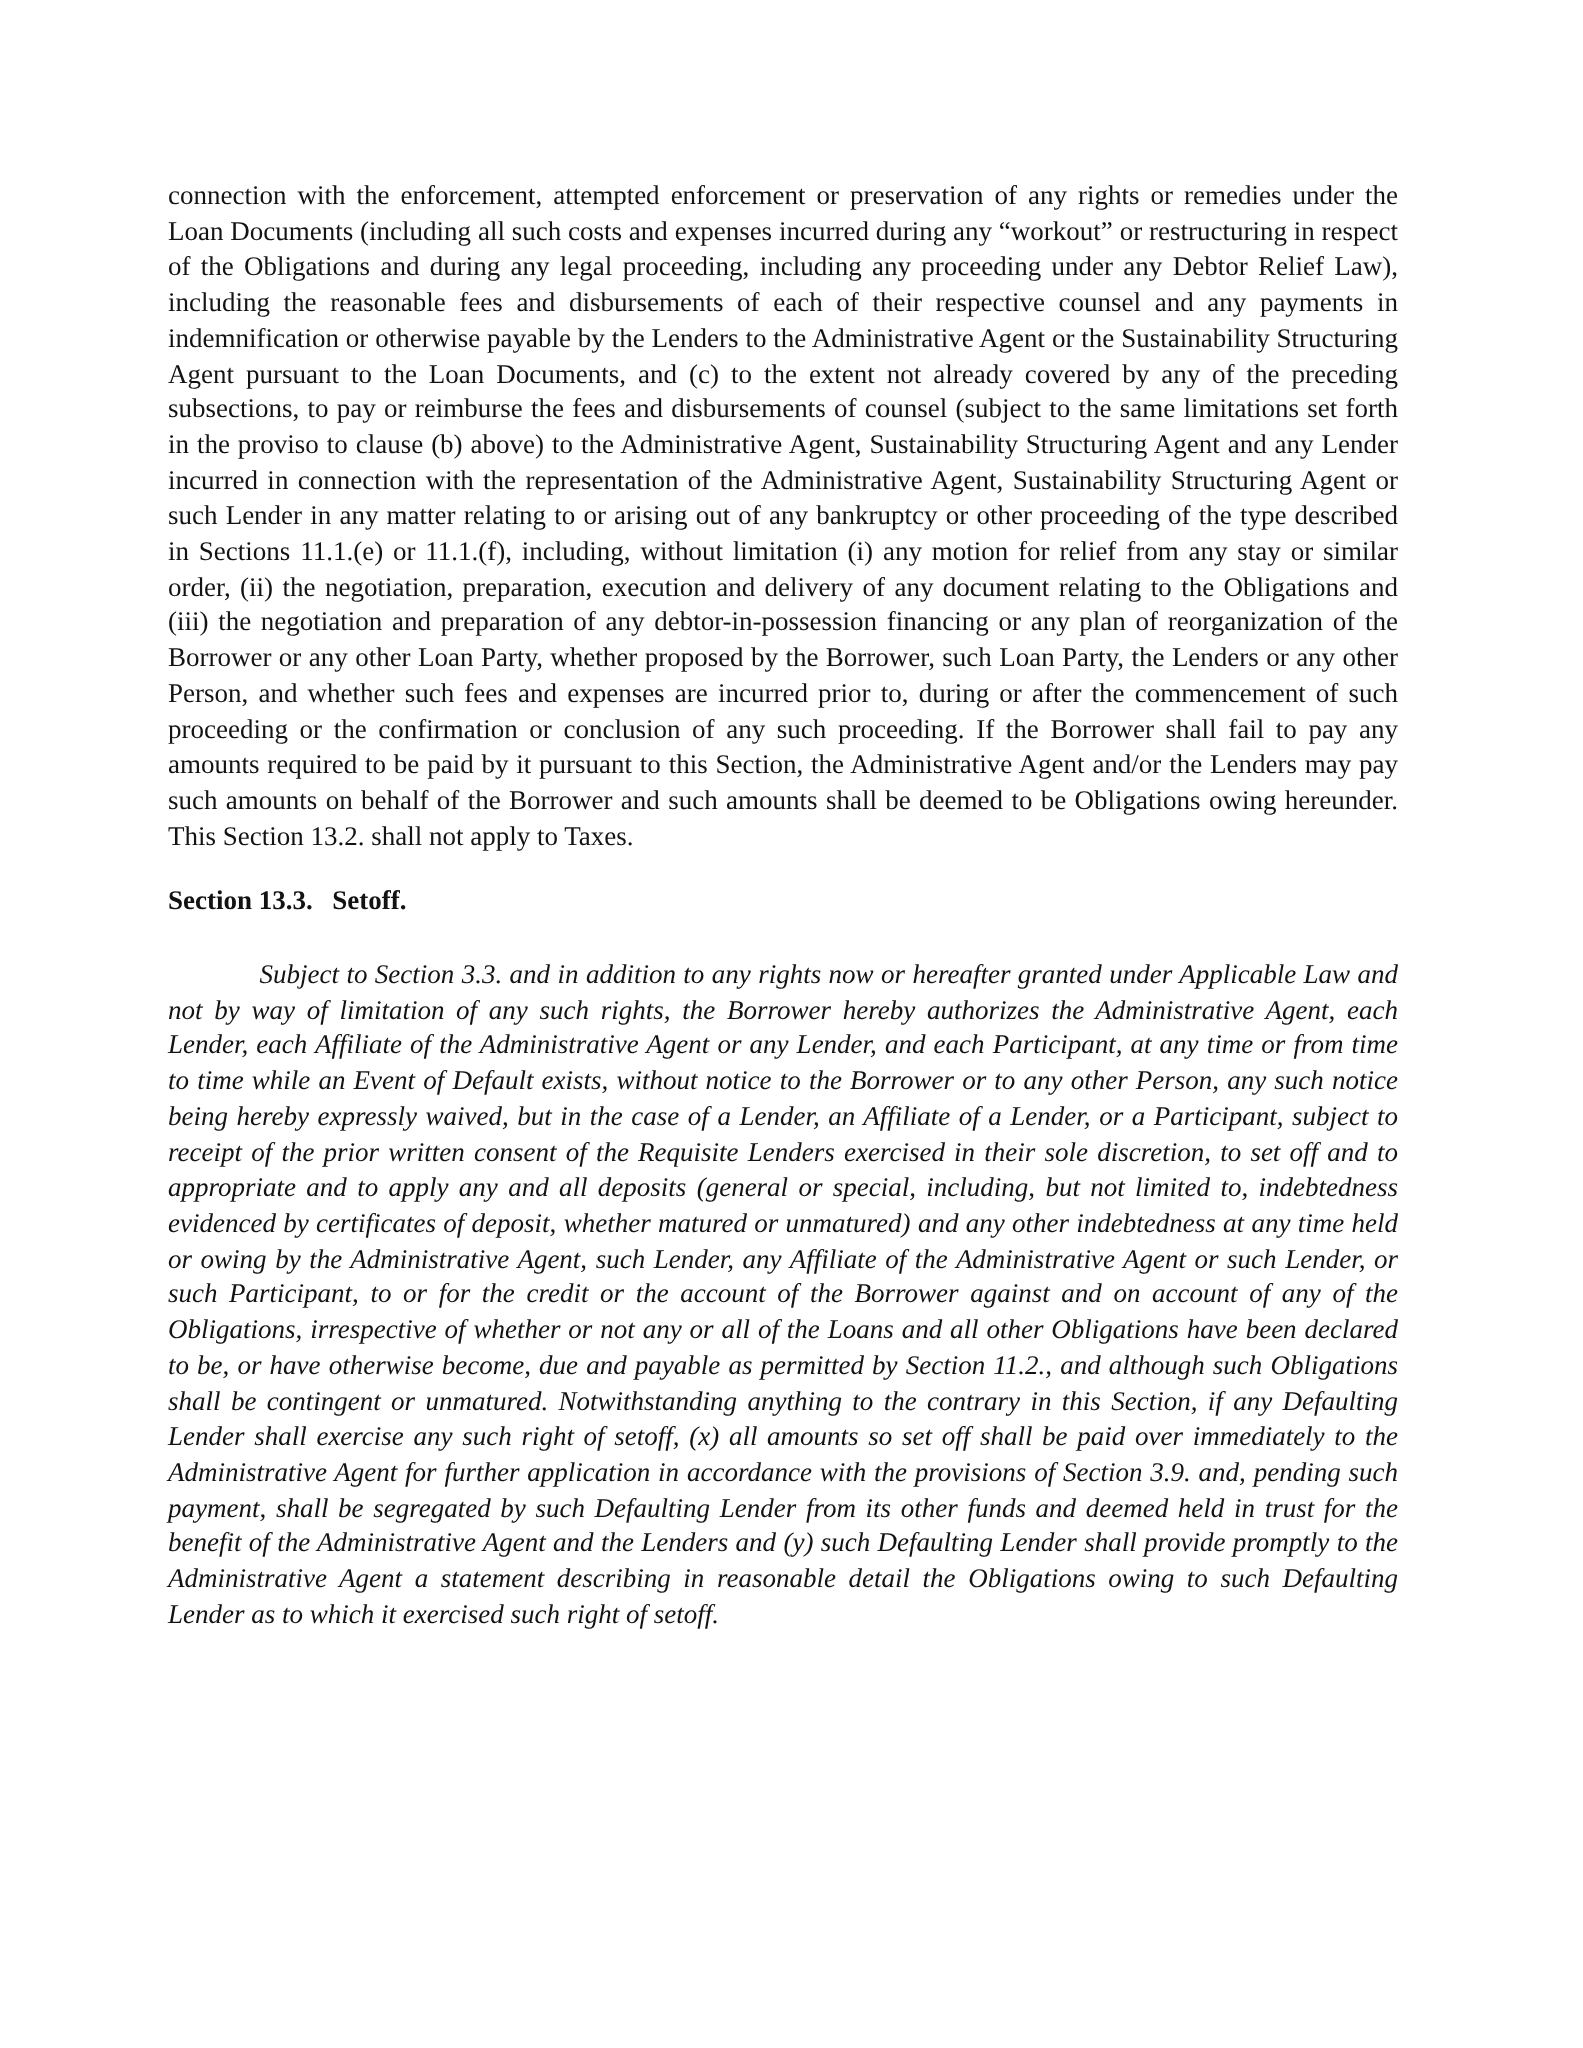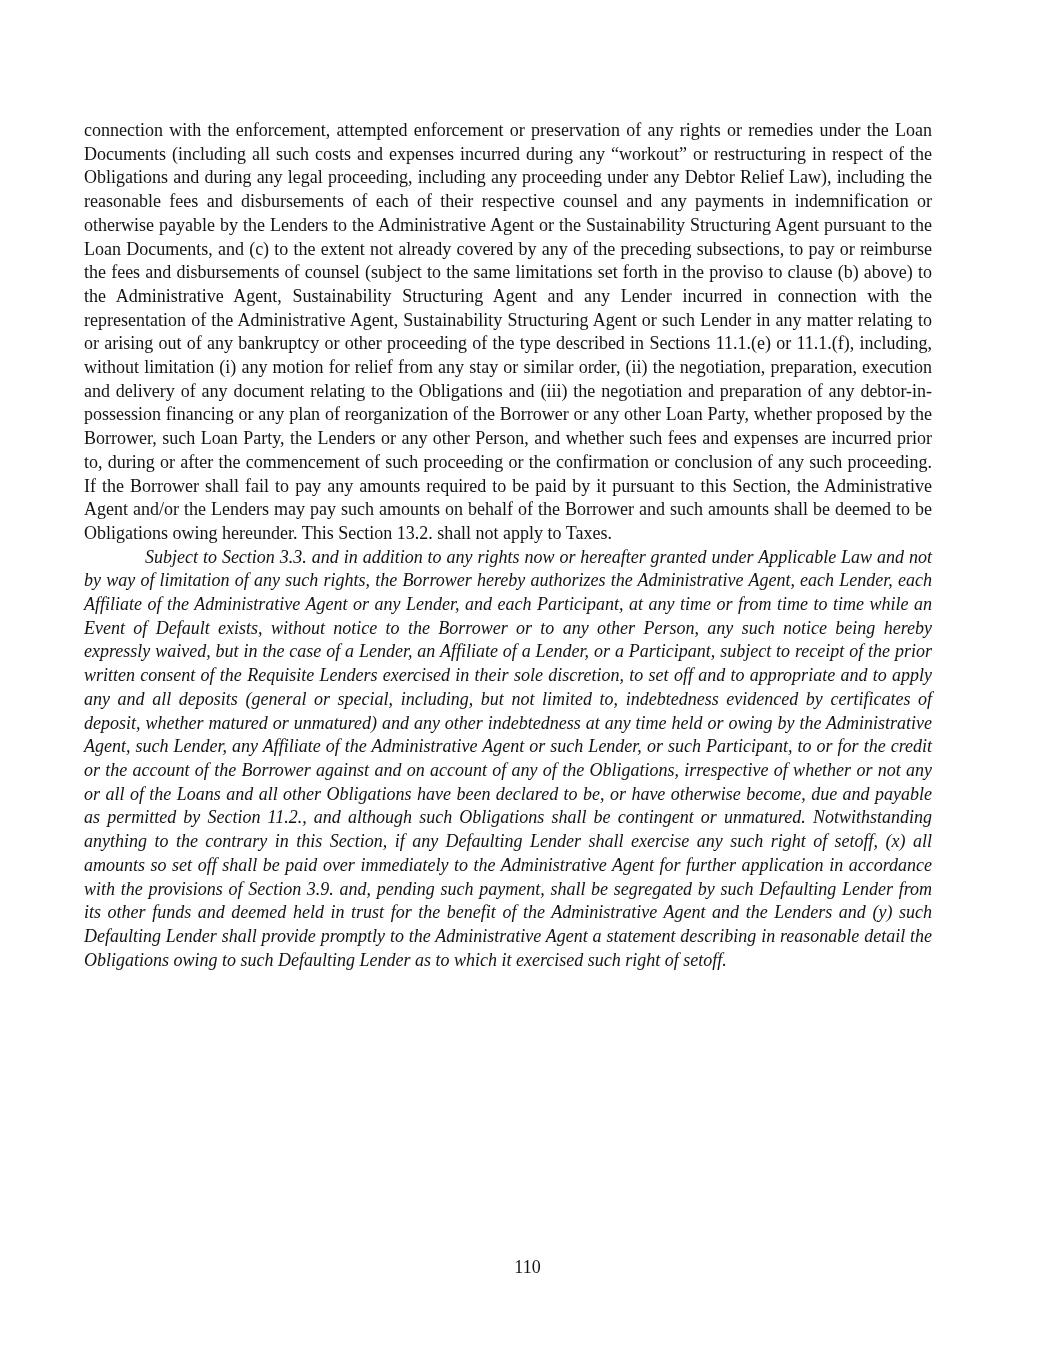--- a/index.html
+++ b/index.html
@@ -6,21 +6,21 @@
     margin: 0;
     padding: 0;
     background: #ffffff;
   }
   .page {
     position: relative;
     width: 1055px;
     height: 1365px;
     background: #ffffff;
     box-sizing: border-box;
-    padding: 119px 123px 0 84px;
+    padding: 119px 123px 0 112px;
     font-family: "Liberation Serif", serif;
     font-size: 18px;
     line-height: 23.7px;
     color: #131313;
     overflow: hidden;
   }
   .body-text {
     margin: 0;
     text-align: justify;
   }
@@ -47,18 +47,18 @@
     font-size: 18px;
   }
 </style>
 </head>
 <body>
 
 <div class="page">
 
   <p class="body-text">connection with the enforcement, attempted enforcement or preservation of any rights or remedies under the Loan Documents (including all such costs and expenses incurred during any “workout” or restructuring in respect of the Obligations and during any legal proceeding, including any proceeding under any Debtor Relief Law), including the reasonable fees and disbursements of each of their respective counsel and any payments in indemnification or otherwise payable by the Lenders to the Administrative Agent or the Sustainability Structuring Agent pursuant to the Loan Documents, and (c) to the extent not already covered by any of the preceding subsections, to pay or reimburse the fees and disbursements of counsel (subject to the same limitations set forth in the proviso to clause (b) above) to the Administrative Agent, Sustainability Structuring Agent and any Lender incurred in connection with the representation of the Administrative Agent, Sustainability Structuring Agent or such Lender in any matter relating to or arising out of any bankruptcy or other proceeding of the type described in Sections 11.1.(e) or 11.1.(f), including, without limitation (i) any motion for relief from any stay or similar order, (ii) the negotiation, preparation, execution and delivery of any document relating to the Obligations and (iii) the negotiation and preparation of any debtor-in-possession financing or any plan of reorganization of the Borrower or any other Loan Party, whether proposed by the Borrower, such Loan Party, the Lenders or any other Person, and whether such fees and expenses are incurred prior to, during or after the commencement of such proceeding or the confirmation or conclusion of any such proceeding. If the Borrower shall fail to pay any amounts required to be paid by it pursuant to this Section, the Administrative Agent and/or the Lenders may pay such amounts on behalf of the Borrower and such amounts shall be deemed to be Obligations owing hereunder. This Section 13.2. shall not apply to Taxes.</p>
 
+  <h2 class="section-heading"><span>Section 13.3.</span><span class="heading-gap"></span><span>Setoff.</span></h2>
 
   <p class="body-text indented">Subject to Section 3.3. and in addition to any rights now or hereafter granted under Applicable Law and not by way of limitation of any such rights, the Borrower hereby authorizes the Administrative Agent, each Lender, each Affiliate of the Administrative Agent or any Lender, and each Participant, at any time or from time to time while an Event of Default exists, without notice to the Borrower or to any other Person, any such notice being hereby expressly waived, but in the case of a Lender, an Affiliate of a Lender, or a Participant, subject to receipt of the prior written consent of the Requisite Lenders exercised in their sole discretion, to set off and to appropriate and to apply any and all deposits (general or special, including, but not limited to, indebtedness evidenced by certificates of deposit, whether matured or unmatured) and any other indebtedness at any time held or owing by the Administrative Agent, such Lender, any Affiliate of the Administrative Agent or such Lender, or such Participant, to or for the credit or the account of the Borrower against and on account of any of the Obligations, irrespective of whether or not any or all of the Loans and all other Obligations have been declared to be, or have otherwise become, due and payable as permitted by Section 11.2., and although such Obligations shall be contingent or unmatured. Notwithstanding anything to the contrary in this Section, if any Defaulting Lender shall exercise any such right of setoff, (x) all amounts so set off shall be paid over immediately to the Administrative Agent for further application in accordance with the provisions of Section 3.9. and, pending such payment, shall be segregated by such Defaulting Lender from its other funds and deemed held in trust for the benefit of the Administrative Agent and the Lenders and (y) such Defaulting Lender shall provide promptly to the Administrative Agent a statement describing in reasonable detail the Obligations owing to such Defaulting Lender as to which it exercised such right of setoff.</p>
 
-  <div class="page-number">110</div>
 
 </div>
 
 </body></html>

